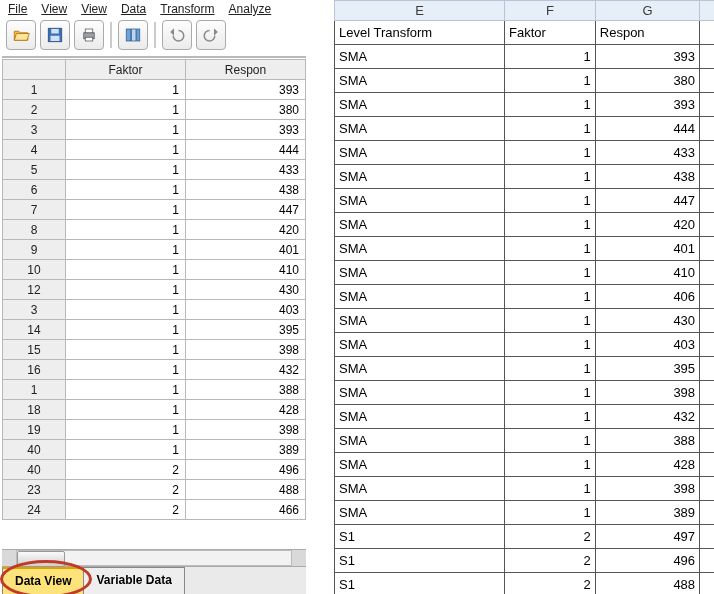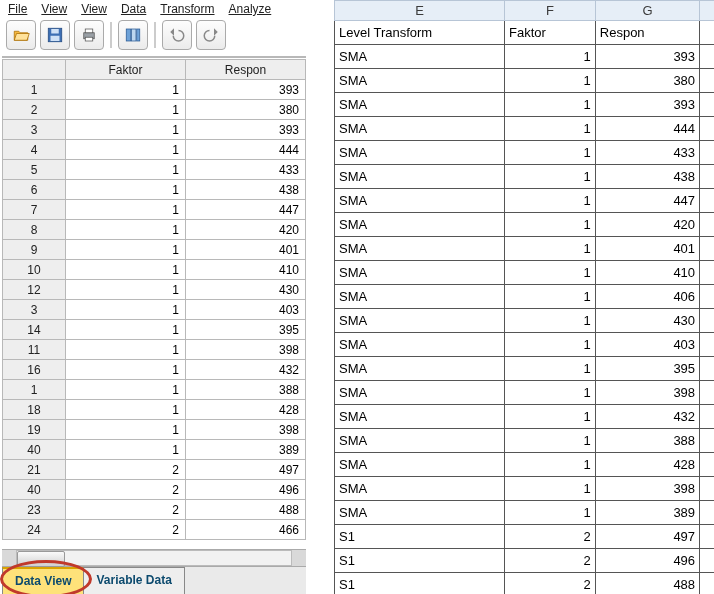--- a/index.html
+++ b/index.html
@@ -16,21 +16,21 @@
 table.spss{border-collapse:collapse;table-layout:fixed;width:100%;font-size:12px}
 table.spss th, table.spss td{border:1px solid #b8b8b8;height:19px;padding:0 6px;background:#fff}
 table.spss th{background:#eeeeee;color:#222;font-weight:normal;text-align:center}
 table.spss td.rownum{background:#eeeeee;text-align:center;color:#222;width:50px}
 table.spss td.val{text-align:right}
 .corner{width:50px;background:#eeeeee}
 .scroll-row{height:16px;background:#d9d9d9;border-top:1px solid #aaa;display:flex;align-items:center}
 .scroll-track{flex:1;height:14px;margin:0 14px;background:#f2f2f2;border:1px solid #bbb;position:relative}
 .scroll-thumb{position:absolute;left:0;top:0;height:100%;width:46px;background:linear-gradient(#fafafa,#d0d0d0);border:1px solid #999;border-radius:2px}
 .tabs{display:flex;background:#eaeaea;border-top:1px solid #aaa}
-.tab{padding:5px 12px 6px;border:1px solid #888;border-bottom:none;font-size:12px;font-weight:bold;color:#0c4a6e;background:#eee;margin-right:-1px}
+.tab{padding:5px 12px 6px;border:1px solid #888;border-bottom:none;font-size:12px;font-weight:bold;color:#000000;background:#eee;margin-right:-1px}
 .tab.active{background:#fee27a;border-top:2px solid #d9a300}
 .ring{position:absolute;width:86px;height:32px;border:3px solid #c0392b;border-radius:50%;pointer-events:none}
 .left-rel{position:relative}
 
 .right{flex:1;display:flex;flex-direction:column;height:100%}
 table.excel{border-collapse:collapse;width:100%;font-size:13px}
 table.excel th{background:#e6eef7;color:#3b3b3b;text-align:center;font-weight:normal;border:1px solid #b7c5d6;padding:2px 0}
 table.excel td{border:1px solid #555;padding:2px 4px;height:19px;background:#fff}
 table.excel td.num{text-align:right}
 .colE{width:150px}.colF{width:80px}.colG{width:92px}.colH{width:14px}
@@ -161,21 +161,21 @@
               <td class="rownum">3</td>
               <td class="val">1</td>
               <td class="val">403</td>
             </tr>
             <tr>
               <td class="rownum">14</td>
               <td class="val">1</td>
               <td class="val">395</td>
             </tr>
             <tr>
-              <td class="rownum">11</td>
+              <td class="rownum">15</td>
               <td class="val">1</td>
               <td class="val">398</td>
             </tr>
             <tr>
               <td class="rownum">16</td>
               <td class="val">1</td>
               <td class="val">432</td>
             </tr>
             <tr>
               <td class="rownum">1</td>
@@ -189,25 +189,20 @@
             </tr>
             <tr>
               <td class="rownum">19</td>
               <td class="val">1</td>
               <td class="val">398</td>
             </tr>
             <tr>
               <td class="rownum">40</td>
               <td class="val">1</td>
               <td class="val">389</td>
-            </tr>
-            <tr>
-              <td class="rownum">21</td>
-              <td class="val">2</td>
-              <td class="val">497</td>
             </tr>
             <tr>
               <td class="rownum">40</td>
               <td class="val">2</td>
               <td class="val">496</td>
             </tr>
             <tr>
               <td class="rownum">23</td>
               <td class="val">2</td>
               <td class="val">488</td>

